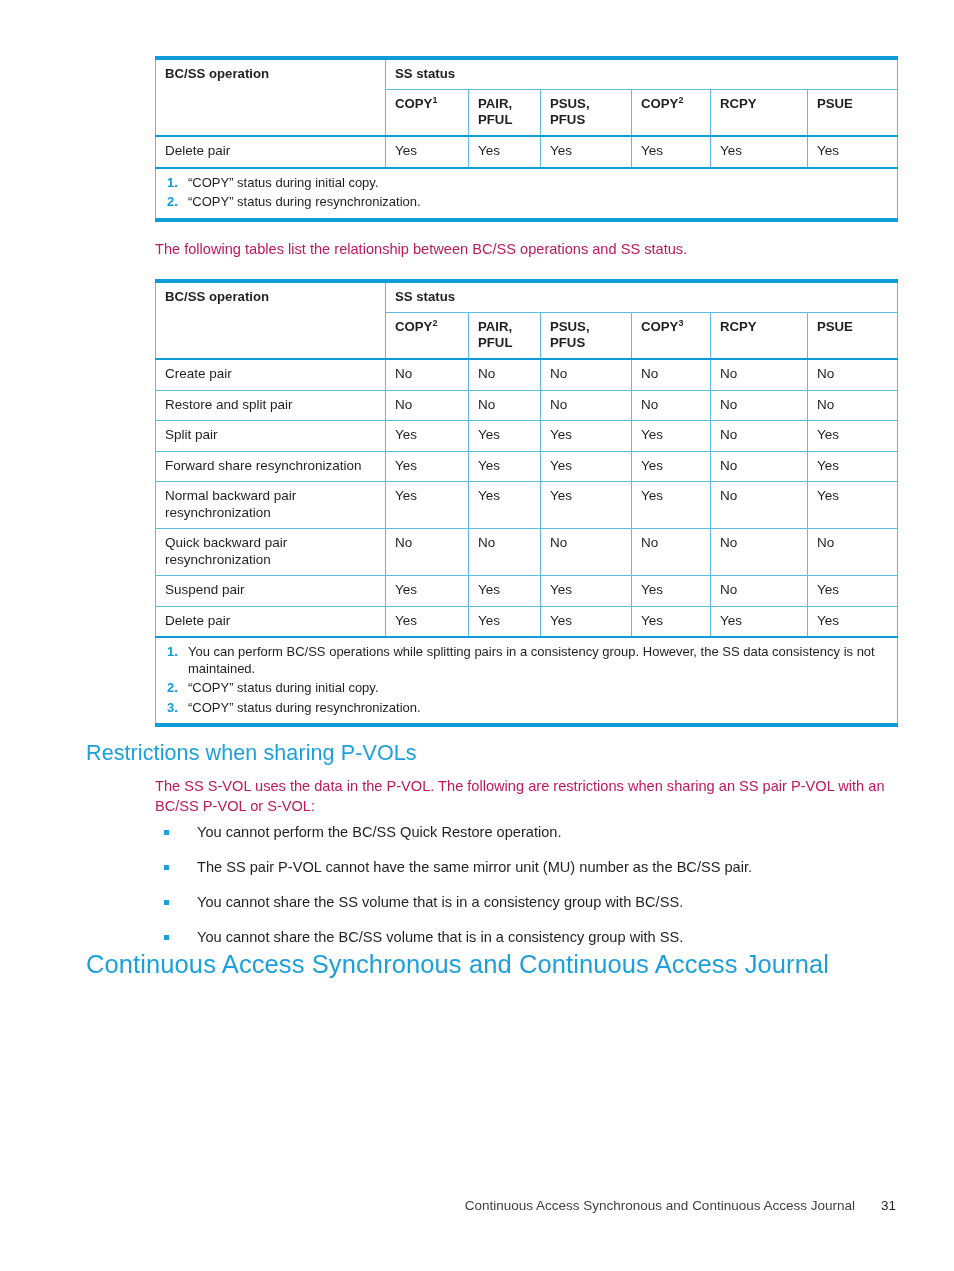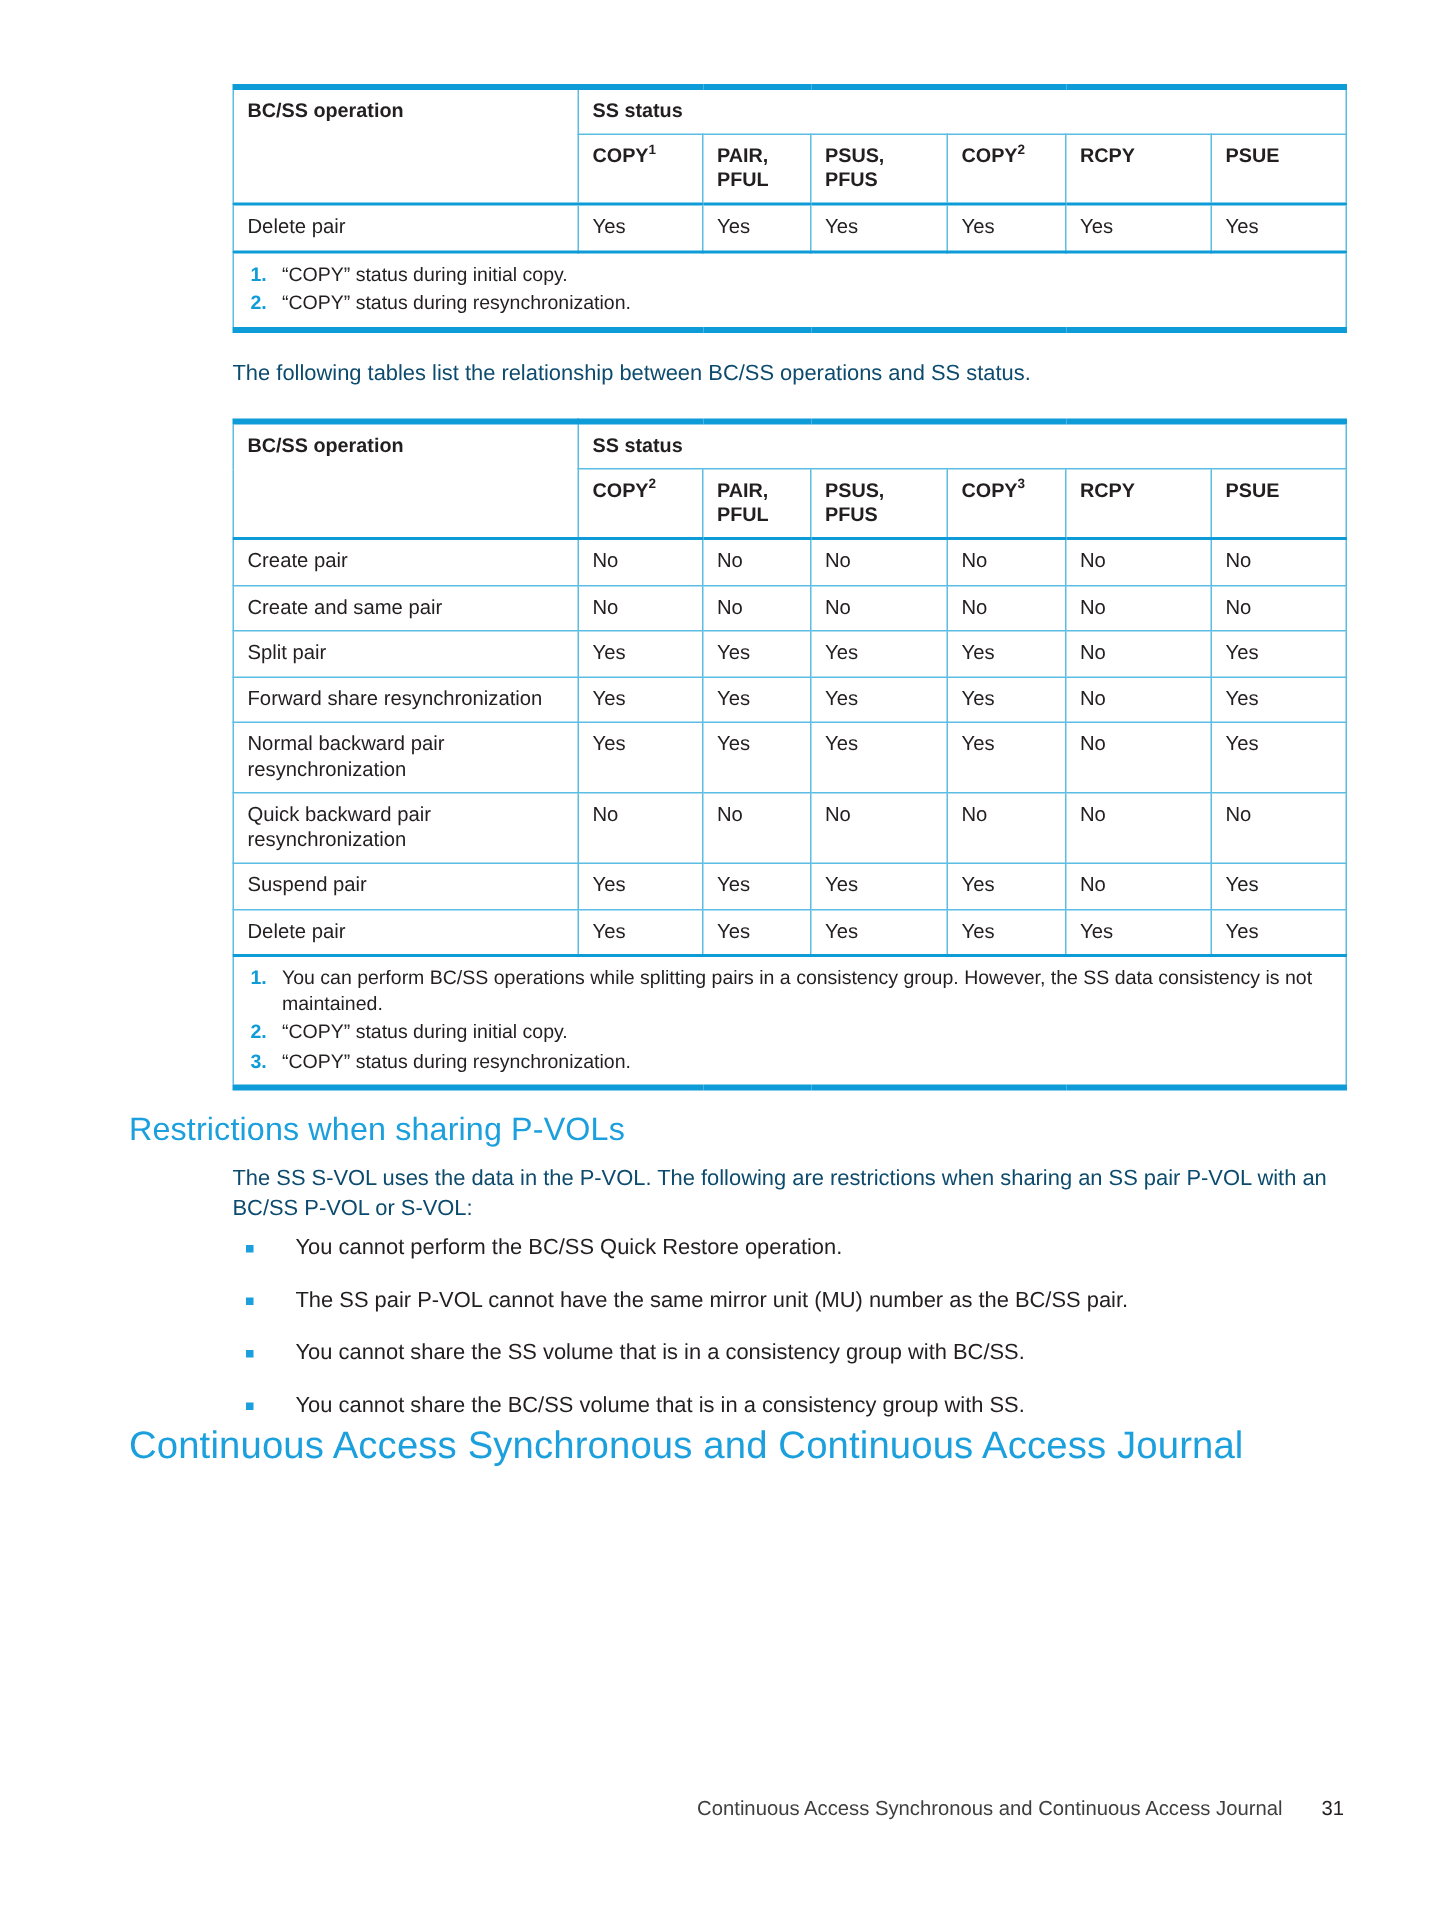--- a/index.html
+++ b/index.html
@@ -81,21 +81,21 @@
     color: #0e9cd8;
     font-weight: bold;
     font-size: 13px;
   }
 
   
   .body-para {
     position: absolute;
     font-size: 14.6px;
     line-height: 1.36;
-    color: #0c4a6e;
+    color: #be185d;
   }
   h2.section-head {
     position: absolute;
     margin: 0;
     font-weight: normal;
     color: #1ba0dd;
     letter-spacing: 0.1px;
   }
   h2.h-small { font-size: 21.5px; }
   h2.h-big { font-size: 25.5px; }
@@ -228,21 +228,21 @@
       <tr>
         <td>Create pair</td>
         <td>No</td>
         <td>No</td>
         <td>No</td>
         <td>No</td>
         <td>No</td>
         <td>No</td>
       </tr>
       <tr>
-        <td>Create and same pair</td>
+        <td>Restore and split pair</td>
         <td>No</td>
         <td>No</td>
         <td>No</td>
         <td>No</td>
         <td>No</td>
         <td>No</td>
       </tr>
       <tr>
         <td>Split pair</td>
         <td>Yes</td>

